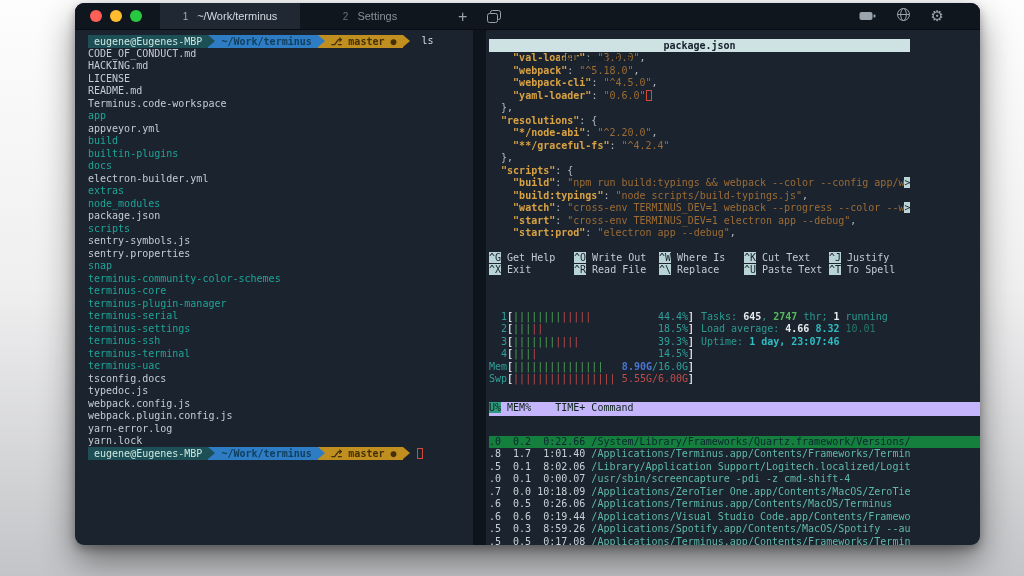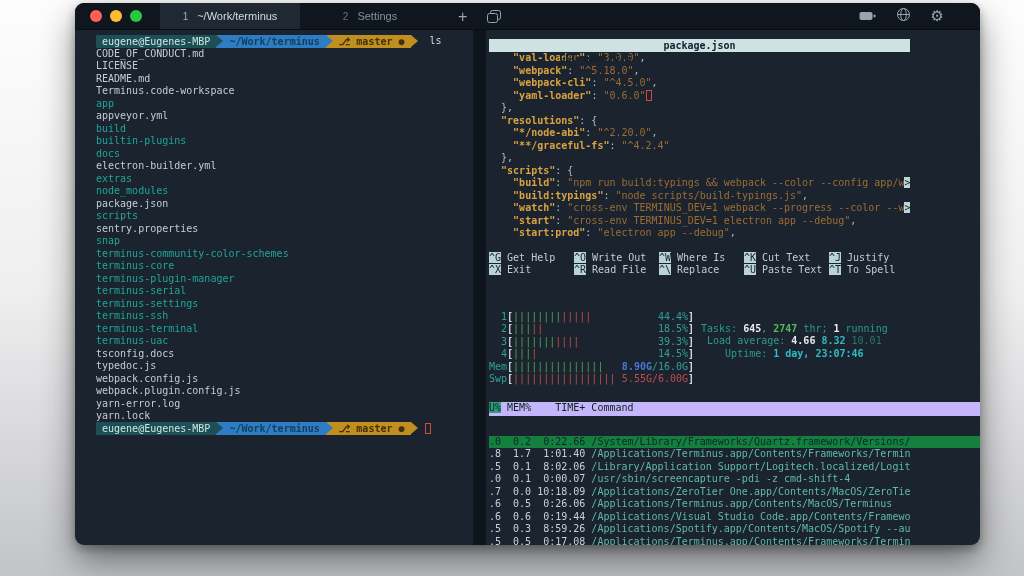--- a/index.html
+++ b/index.html
@@ -22,21 +22,21 @@
     font-size:11px; color:#87919c; gap:9px; }
   .tab.active { background:#1f2833; color:#d3dae1; }
   .tab-num { font-size:10px; color:#67727e; }
   .tab.active .tab-num { color:#9db0c3; }
   .newtab { color:#9aa4ae; font-size:16px; margin-left:18px; line-height:27px; }
   .dupe { margin-left:20px; display:flex; }
   .tb-right { margin-left:auto; display:flex; align-items:center; gap:20px; margin-right:36px; }
   .gear { color:#9aa4ae; font-size:15px; line-height:15px; font-family:"DejaVu Sans",sans-serif; }
 
   
-  .pane-left { position:absolute; left:8px; top:27px; width:398px; bottom:0; padding:5px 0 0 13px; }
+  .pane-left { position:absolute; left:0; top:27px; width:398px; bottom:0; padding:5px 0 0 13px; }
   .divider { position:absolute; left:398px; top:27px; width:13px; bottom:0; background:#0e141c; }
   .pane-right { position:absolute; left:411px; top:27px; right:0; bottom:0; padding:9px 0 0 3px; }
   .pane-left,.pane-right { font-family:"DejaVu Sans Mono",monospace; font-size:10px; line-height:12.5px; }
 
   .term-line { height:12.5px; white-space:pre; }
   .f-file { color:#c3ccd4; }
   .f-dir  { color:#1fa598; font-weight:normal; }
 
   
   .prompt-line { display:flex; align-items:center; height:12.5px; }
@@ -75,21 +75,21 @@
   .htop { margin-top:34px; }
   .htop-top { position:relative; height:75px; }
   .h-line { height:12.5px; white-space:pre; }
   .h-label { color:#2fa099; }
   .h-br { color:#d6dce1; font-weight:bold; }
   .h-inner { display:inline-block; width:175px; position:relative; overflow:hidden; vertical-align:bottom; }
   .h-val { position:absolute; right:0; top:0; }
   .bar-g { color:#4fa356; } .bar-r { color:#c04b4b; }
   .hv-pct { color:#2fa099; } .hv-blue { color:#4a76d2; font-weight:bold; }
   .hv-red { color:#c04b4b; } .hv-lbl { color:#2fa099; }
-  .htop-right { position:absolute; left:212px; top:12px;text-align:center; }
+  .htop-right { position:absolute; left:212px; top:0; }
   .stat-line { height:12.5px; white-space:pre; }
   .lbl { color:#2b9a90; } .wb { color:#e6ebef; font-weight:bold; }
   .gb { color:#55bb5d; font-weight:bold; } .cb { color:#2fbcc4; font-weight:bold; }
   .dim { color:#26776f; }
   .p-table { margin-top:16px; }
   .p-header { height:14px; background:#c4b5fd; color:#0d2418; white-space:pre; }
   .th-sort { background:#2f9a80; }
   .p-row { height:12.5px; white-space:pre; overflow:hidden; }
   .c-num { color:#c8d1d8; } .c-cmd { color:#5fb9ab; }
   .p-row.sel { background:#15803d;margin-top:20px; }
@@ -147,33 +147,35 @@
           <span class="pseg seg-user"> eugene@Eugenes-MBP </span>
           <span class="arrow a-user"></span>
           <span class="pseg seg-path"> ~/Work/terminus </span>
           <span class="arrow a-path"></span>
           <span class="pseg seg-git"> ⎇ master ● </span>
           <span class="arrow a-git"></span>
           <span class="cmd">  ls</span>
         </div>
       <div>
           <div class="term-line f-file">CODE_OF_CONDUCT.md</div>
+          <div class="term-line f-file">HACKING.md</div>
           <div class="term-line f-file">LICENSE</div>
           <div class="term-line f-file">README.md</div>
           <div class="term-line f-file">Terminus.code-workspace</div>
           <div class="term-line f-dir">app</div>
           <div class="term-line f-file">appveyor.yml</div>
           <div class="term-line f-dir">build</div>
           <div class="term-line f-dir">builtin-plugins</div>
           <div class="term-line f-dir">docs</div>
           <div class="term-line f-file">electron-builder.yml</div>
           <div class="term-line f-dir">extras</div>
           <div class="term-line f-dir">node_modules</div>
           <div class="term-line f-file">package.json</div>
           <div class="term-line f-dir">scripts</div>
+          <div class="term-line f-file">sentry-symbols.js</div>
           <div class="term-line f-file">sentry.properties</div>
           <div class="term-line f-dir">snap</div>
           <div class="term-line f-dir">terminus-community-color-schemes</div>
           <div class="term-line f-dir">terminus-core</div>
           <div class="term-line f-dir">terminus-plugin-manager</div>
           <div class="term-line f-dir">terminus-serial</div>
           <div class="term-line f-dir">terminus-settings</div>
           <div class="term-line f-dir">terminus-ssh</div>
           <div class="term-line f-dir">terminus-terminal</div>
           <div class="term-line f-dir">terminus-uac</div>

